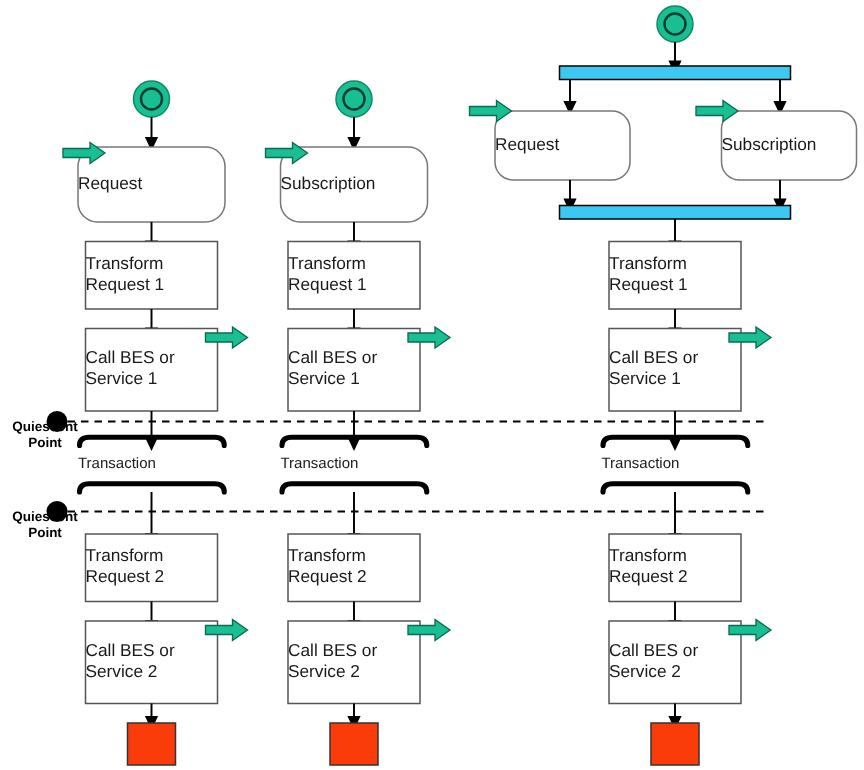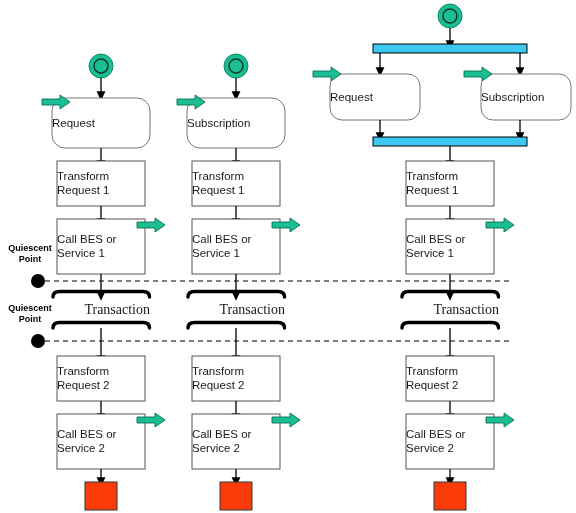--- a/index.html
+++ b/index.html
@@ -34,28 +34,28 @@
     pointer-events: none;
   }
   .qp-label {
     position: absolute;
     text-align: center;
     color: #000000;
     font-size: 9px;
     font-weight: bold;
     line-height: 11px;
     white-space: pre-line;
+    margin-top: 36px;
   }
   .trans-label {
     position: absolute;
-    text-align: right;
+    text-align: left;
     color: #1a1a1a;
-    font-size: 14px;
+    font-size: 10px;
     line-height: 14px;
-    font-family: Liberation Serif, serif;
   }
 </style>
 </head>
 <body>
 
 <div id="diagram-root">
 
   <svg class="svg-layer" viewBox="0 0 576 513">
     <defs>
       <marker id="arrowhead" markerWidth="9" markerHeight="9" refX="4.2" refY="4.2" orient="auto">

